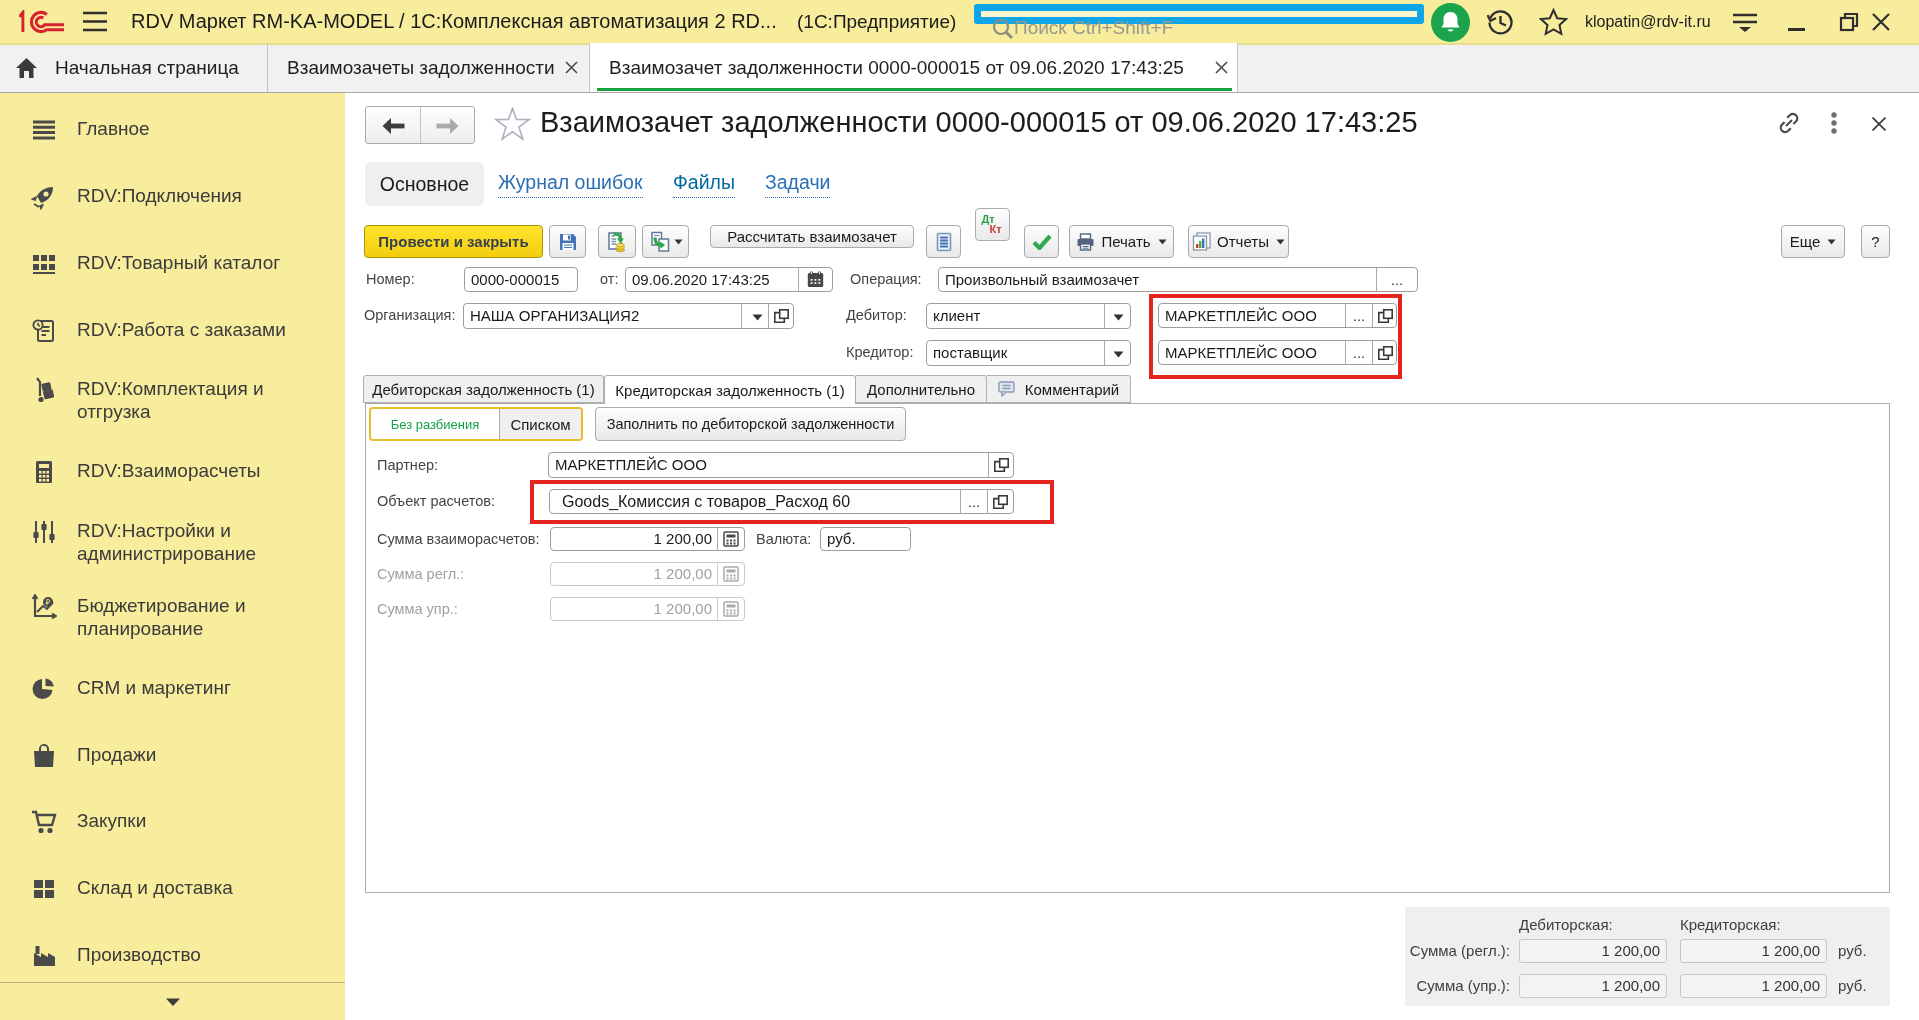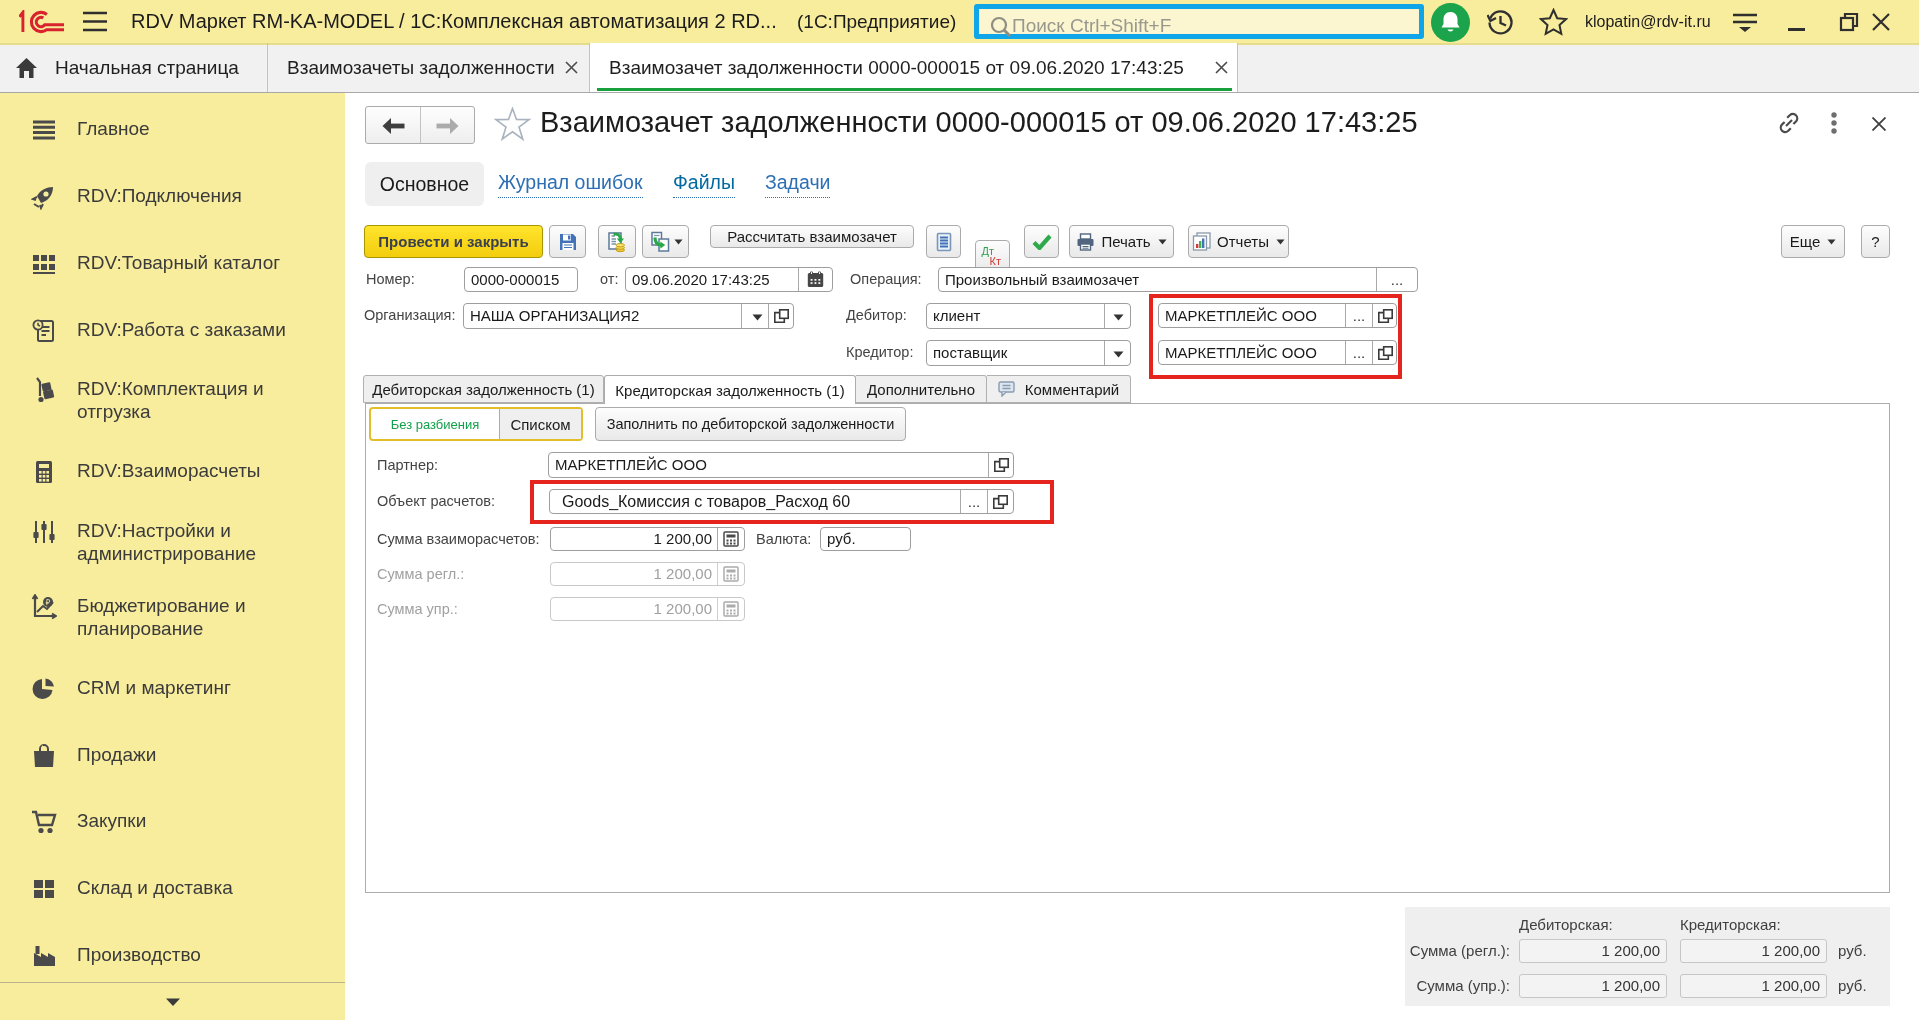--- a/index.html
+++ b/index.html
@@ -23,21 +23,21 @@
     <path d="M45 19.8 L27.6 19.8 A9.6 9.6 0 1 1 27.9 4.4" fill="none" stroke="#D8232E" stroke-width="3.1"></path>
     <path d="M45 14.7 L25.85 14.7 A4.7 4.7 0 1 1 24.35 7.93" fill="none" stroke="#D8232E" stroke-width="3.1"></path>
   </svg>
 
   <svg class="abs" style="left:83px;top:11px;" width="24" height="21" viewBox="0 0 24 21">
     <path d="M0 2 H24 M0 10.5 H24 M0 19 H24" stroke="#2F2F2F" stroke-width="2.6"></path>
   </svg>
   <div class="abs" style="left:131px;top:0;height:43px;display:flex;align-items:center;font-size:20px;color:#1C1C1C;">RDV Маркет RM-KA-MODEL / 1С:Комплексная автоматизация 2 RD...</div>
   <div class="abs" style="left:797px;top:0;height:43px;display:flex;align-items:center;font-size:19px;color:#1C1C1C;">(1С:Предприятие)</div>
 
-  <div class="abs" style="left:974px;top:4px;width:450px;height:35px;background:#FBF6D0;border:5px solid #0ea5e9;border-radius:3px;">
+  <div class="abs" style="left:974px;top:4px;width:450px;height:20px;background:#FBF6D0;border:7px solid #0ea5e9;border-radius:3px;">
     <svg class="abs" style="left:11px;top:7px;" width="22" height="22" viewBox="0 0 22 22">
       <circle cx="9" cy="9" r="7" fill="none" stroke="#8E8E83" stroke-width="2.2"></circle>
       <path d="M14 14 L20 20" stroke="#8E8E83" stroke-width="3"></path>
     </svg>
     <div class="abs" style="left:33px;top:0;height:33px;display:flex;align-items:center;font-size:19px;color:#98988D;">Поиск Ctrl+Shift+F</div>
   </div>
 
   <div class="abs" style="left:1431px;top:3px;width:39px;height:39px;border-radius:50%;background:#1CA44C;">
     <svg class="abs" style="left:9px;top:8px;" width="21" height="23" viewBox="0 0 21 23">
       <path d="M10.5 1 C6 1 3.5 4.5 3.5 8 L3.5 13 L1.5 16.5 L19.5 16.5 L17.5 13 L17.5 8 C17.5 4.5 15 1 10.5 1 Z" fill="#fff"></path>
@@ -297,21 +297,21 @@
       <path d="M0.5 0.5 L8.5 0.5 L4.5 5.5 Z" fill="#333"></path>
     </svg>
 </div>
 <div class="btn" style="left:710px;top:225px;width:204px;height:23px;">Рассчитать взаимозачет</div>
 <div class="btn" style="left:926px;top:225px;width:35px;height:33px;">
   <svg width="18" height="20" viewBox="0 0 18 20">
     <rect x="2.5" y="1.5" width="13" height="17" rx="1" fill="#E8F0F8" stroke="#7A96B8" stroke-width="1.6"></rect>
     <path d="M5 5.5 H13 M5 8.5 H13 M5 11.5 H13 M5 14.5 H13" stroke="#4472B8" stroke-width="1.8"></path>
   </svg>
 </div>
-<div class="btn" style="left:975px;top:240px;width:35px;height:33px;font-size:11px;font-weight:normal;">
+<div class="btn" style="left:975px;top:208px;width:35px;height:33px;font-size:11px;font-weight:bold;">
   <div style="position:relative;width:22px;height:22px;">
     <span style="position:absolute;left:0;top:-1px;color:#2EA04C;">Дт</span>
     <span style="position:absolute;left:8px;top:9px;color:#D23B35;">Кт</span>
   </div>
 </div>
 <div class="btn" style="left:1024px;top:225px;width:35px;height:33px;">
   <svg width="20" height="16" viewBox="0 0 20 16">
       <path d="M2 8.5 L7.5 14 L18 2" fill="none" stroke="#2EA94C" stroke-width="4.2"></path>
     </svg>
 </div>

